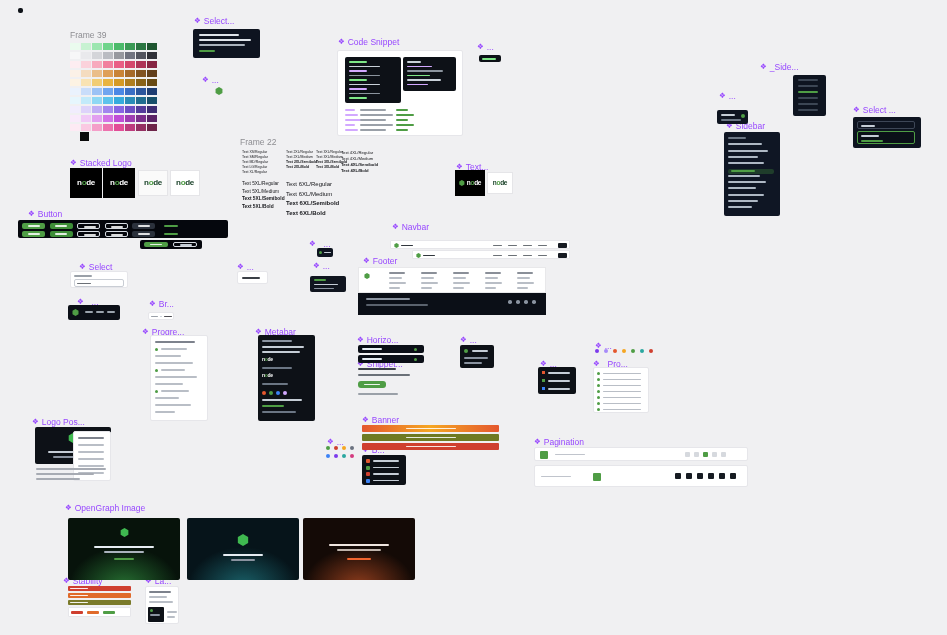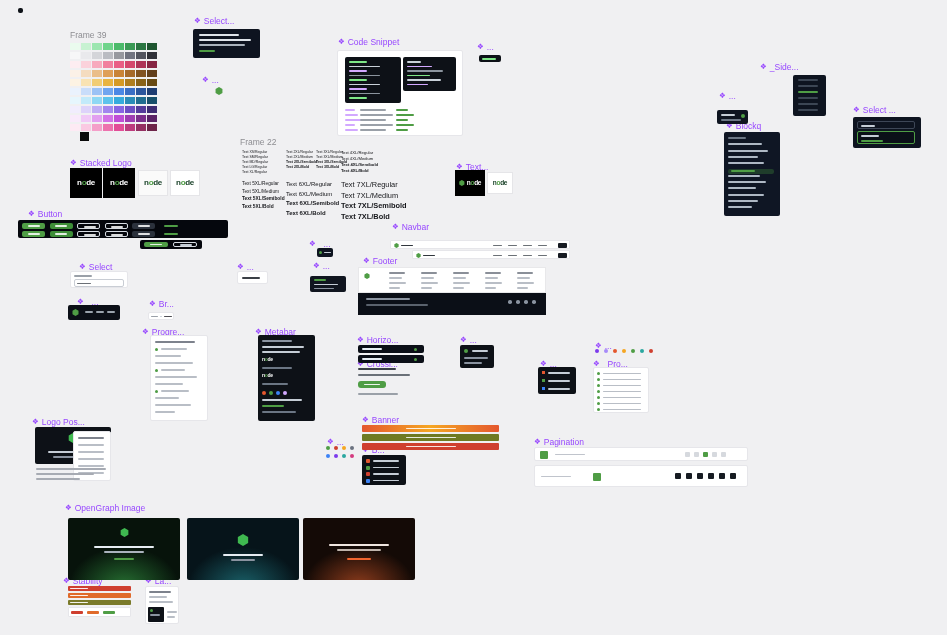--- a/index.html
+++ b/index.html
@@ -37,21 +37,21 @@
   <div class="lbl" style="left:760px;top:62px">
       <span class="dia">❖</span>
       <span>_Side...</span>
     </div>
   <div class="lbl" style="left:719px;top:91px">
       <span class="dia">❖</span>
       <span>...</span>
     </div>
   <div class="lbl" style="left:726px;top:121px">
       <span class="dia">❖</span>
-      <span>Blockq</span>
+      <span>Sidebar</span>
     </div>
   <div class="lbl" style="left:853px;top:105px">
       <span class="dia">❖</span>
       <span>Select ...</span>
     </div>
   <div class="lbl" style="left:70px;top:158px">
       <span class="dia">❖</span>
       <span>Stacked Logo</span>
     </div>
   <div class="frame-lbl" style="left:240px;top:137px">Frame 22</div>
@@ -102,21 +102,21 @@
   <div class="lbl" style="left:255px;top:327px">
       <span class="dia">❖</span>
       <span>Metabar</span>
     </div>
   <div class="lbl" style="left:357px;top:335px">
       <span class="dia">❖</span>
       <span>Horizo...</span>
     </div>
   <div class="lbl" style="left:357px;top:359px">
       <span class="dia">❖</span>
-      <span>Crossl...</span>
+      <span>Snippet...</span>
     </div>
   <div class="lbl" style="left:460px;top:335px">
       <span class="dia">❖</span>
       <span>...</span>
     </div>
   <div class="lbl" style="left:540px;top:359px">
       <span class="dia">❖</span>
       <span>...</span>
     </div>
   <div class="lbl" style="left:595px;top:341px">
@@ -375,26 +375,20 @@
         <div style="font-size: 4.8px; line-height: 7.5px; font-weight: 500; color: rgb(21, 22, 26); white-space: nowrap;">Text 5XL/Medium</div>
         <div style="font-size: 4.8px; line-height: 7.5px; font-weight: 600; color: rgb(21, 22, 26); white-space: nowrap;">Text 5XL/Semibold</div>
         <div style="font-size: 4.8px; line-height: 7.5px; font-weight: 700; color: rgb(21, 22, 26); white-space: nowrap;">Text 5XL/Bold</div>
       </div>
       <div style="position: absolute; left: 46px; top: 32px;">
         <div style="font-size: 6px; line-height: 9.5px; font-weight: 400; color: rgb(21, 22, 26); white-space: nowrap;">Text 6XL/Regular</div>
         <div style="font-size: 6px; line-height: 9.5px; font-weight: 500; color: rgb(21, 22, 26); white-space: nowrap;">Text 6XL/Medium</div>
         <div style="font-size: 6px; line-height: 9.5px; font-weight: 600; color: rgb(21, 22, 26); white-space: nowrap;">Text 6XL/Semibold</div>
         <div style="font-size: 6px; line-height: 9.5px; font-weight: 700; color: rgb(21, 22, 26); white-space: nowrap;">Text 6XL/Bold</div>
       </div>
-      <div style="position: absolute; left: 101px; top: 32px;">
-        <div style="font-size: 7.4px; line-height: 10.5px; font-weight: 400; color: rgb(21, 22, 26); white-space: nowrap;">Text 7XL/Regular</div>
-        <div style="font-size: 7.4px; line-height: 10.5px; font-weight: 500; color: rgb(21, 22, 26); white-space: nowrap;">Text 7XL/Medium</div>
-        <div style="font-size: 7.4px; line-height: 10.5px; font-weight: 600; color: rgb(21, 22, 26); white-space: nowrap;">Text 7XL/Semibold</div>
-        <div style="font-size: 7.4px; line-height: 10.5px; font-weight: 700; color: rgb(21, 22, 26); white-space: nowrap;">Text 7XL/Bold</div>
-      </div>
     </div>
   <div id="horiz-logos" class="abs" style="left:455px;top:170px;width:60px;height:28px">
       <div style="position: absolute; left: 0px; top: 0px; width: 30px; height: 26px; background: rgb(0, 0, 0); display: flex; align-items: center; justify-content: center; gap: 2px;">
         <div style="width: 6px; height: 6px; background: rgb(79, 157, 69); clip-path: polygon(50% 0px, 93% 25%, 93% 75%, 50% 100%, 7% 75%, 7% 25%);"></div>
         <div style="position: relative; left: 0px; top: 0px; font-weight: 700; font-size: 6.5px; line-height: 1; letter-spacing: -0.3px; white-space: nowrap;"><span style="color: rgb(255, 255, 255);">n</span><span style="color: rgb(79, 157, 69);">o</span><span style="color: rgb(255, 255, 255);">d</span><span style="color: rgb(255, 255, 255);">e</span></div>
       </div>
       <div style="position: absolute; left: 32px; top: 2px; width: 26px; height: 22px; background: rgb(255, 255, 255); border: 1px solid rgb(229, 229, 232); display: flex; align-items: center; justify-content: center;">
         <div style="position: relative; left: 0px; top: 0px; font-weight: 700; font-size: 6.5px; line-height: 1; letter-spacing: -0.3px; white-space: nowrap;"><span style="color: rgb(18, 59, 34);">n</span><span style="color: rgb(79, 157, 69);">o</span><span style="color: rgb(18, 59, 34);">d</span><span style="color: rgb(18, 59, 34);">e</span></div>
       </div>
     </div>

